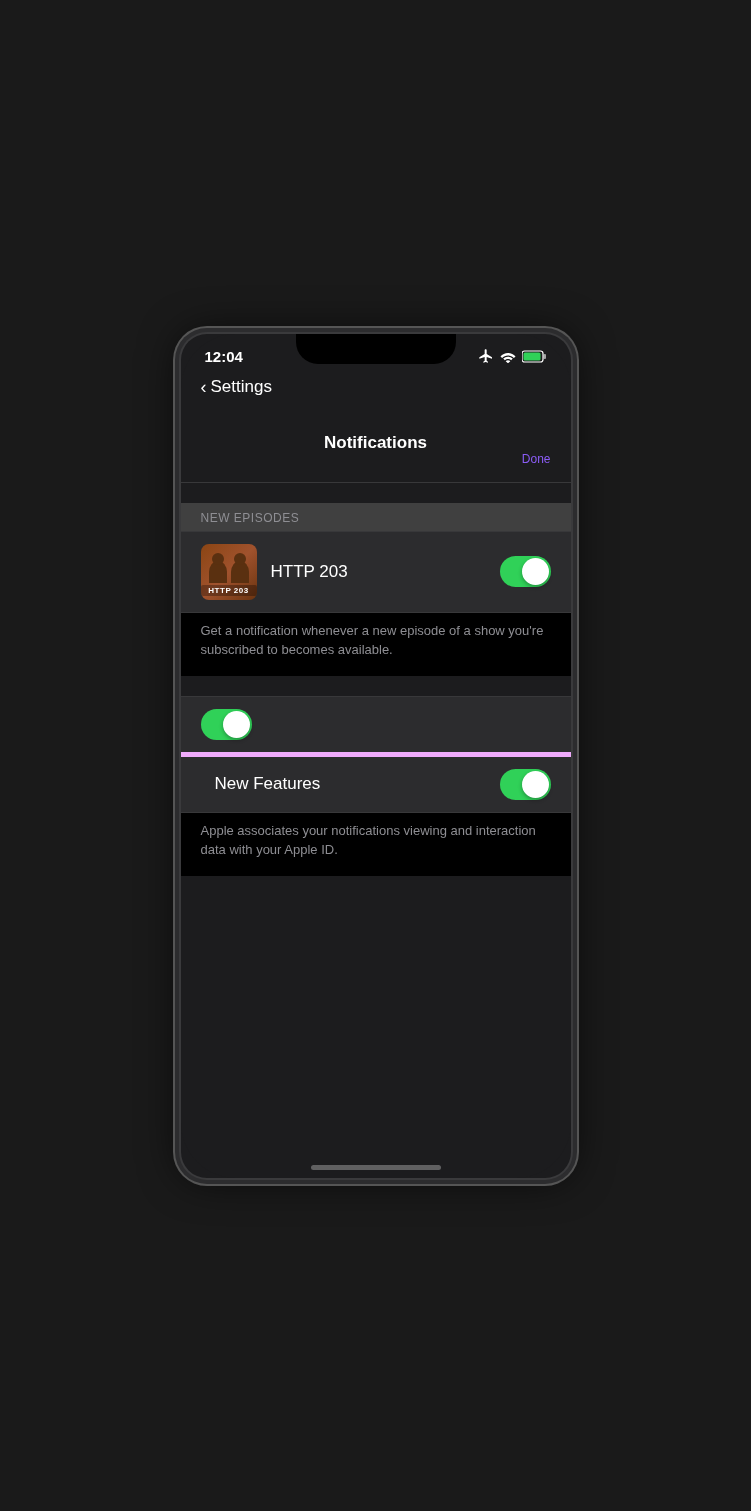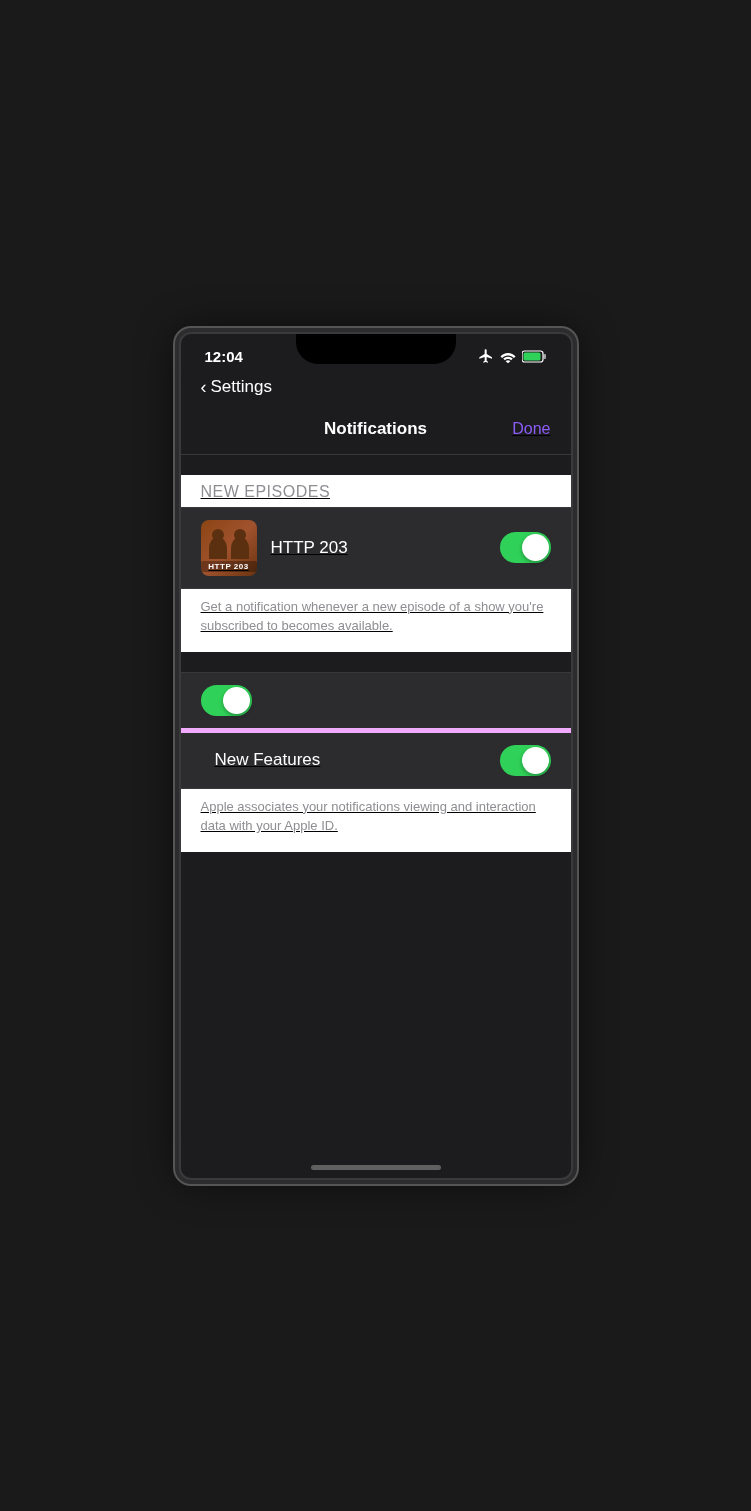--- a/index.html
+++ b/index.html
@@ -10,21 +10,21 @@
       justify-content: center;
       align-items: center;
       min-height: 100vh;
       font-family: -apple-system, BlinkMacSystemFont, 'SF Pro Display', 'Helvetica Neue', Arial, sans-serif;
     }
 
     .phone-frame {
       width: 390px;
       height: 844px;
       background: #1c1c1e;
-      border-radius: 10px;
+      border-radius: 26px;
       position: relative;
       box-shadow:
         0 0 0 2px #3a3a3c,
         0 0 0 6px #2c2c2e,
         0 0 0 8px #555,
         0 0 40px rgba(0,0,0,0.8);
       overflow: hidden;
     }
 
     
@@ -120,21 +120,20 @@
     .nav-back-chevron {
       color: #fff;
       font-size: 18px;
     }
 
     
     .content {
       flex: 1;
       overflow-y: auto;
       padding: 0;
-      text-decoration: underline;
     }
 
     
     .header-row {
       display: flex;
       justify-content: space-between;
       align-items: center;
       padding: 12px 20px 16px;
       position: relative;
       flex-shrink: 0;
@@ -144,39 +143,40 @@
       color: #fff;
       font-size: 17px;
       font-weight: 600;
       position: absolute;
       left: 50%;
       transform: translateX(-50%);
     }
 
     .header-done {
       color: #8b5cf6;
-      font-size: 16px;
+      font-size: 12px;
       font-weight: 400;
       cursor: pointer;
       margin-left: auto;
+      margin-top: 32px;
     }
 
     
     .section-gap {
       height: 1px;
       background: #38383a;
       margin: 0;
     }
 
     
     .section-header {
-      background: #ffffff;
+      background: #404040;
       padding: 8px 20px 6px;
       color: #8e8e93;
-      font-size: 16px;
+      font-size: 12px;
       font-weight: 400;
       letter-spacing: 0.5px;
       text-transform: uppercase;
     }
 
     
     .list-section {
       background: #2c2c2e;
       border-top: 1px solid #38383a;
       border-bottom: 1px solid #38383a;
@@ -286,21 +286,21 @@
       border-radius: 50%;
       box-shadow: 0 2px 4px rgba(0,0,0,0.3);
     }
 
     
     .section-footer {
       padding: 8px 20px 16px;
       color: #8e8e93;
       font-size: 13px;
       line-height: 1.5;
-      background: #ffffff;
+      background: #000000;
     }
 
     
     .home-indicator {
       position: absolute;
       bottom: 8px;
       left: 50%;
       transform: translateX(-50%);
       width: 130px;
       height: 5px;

